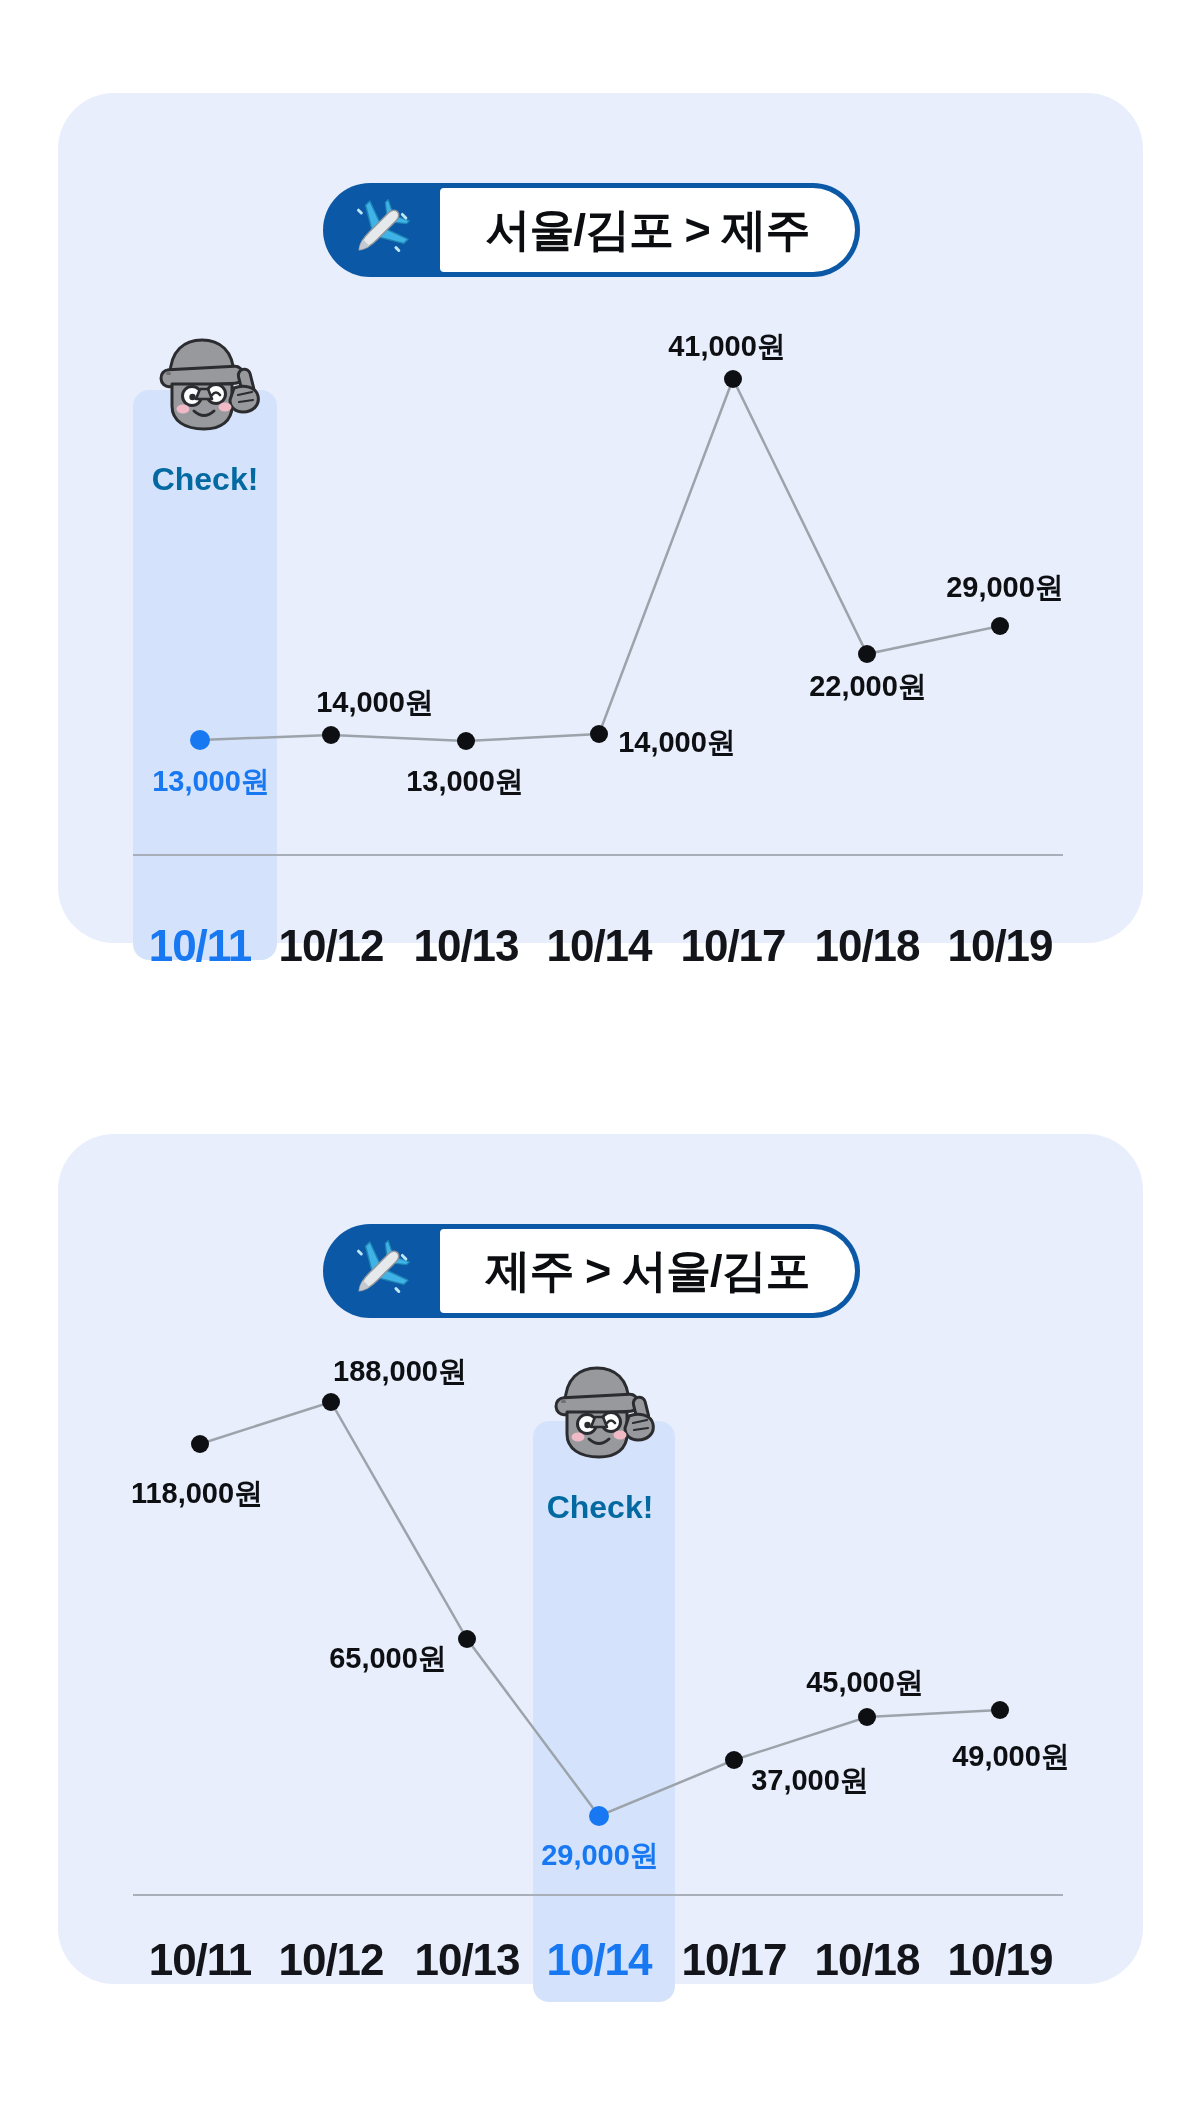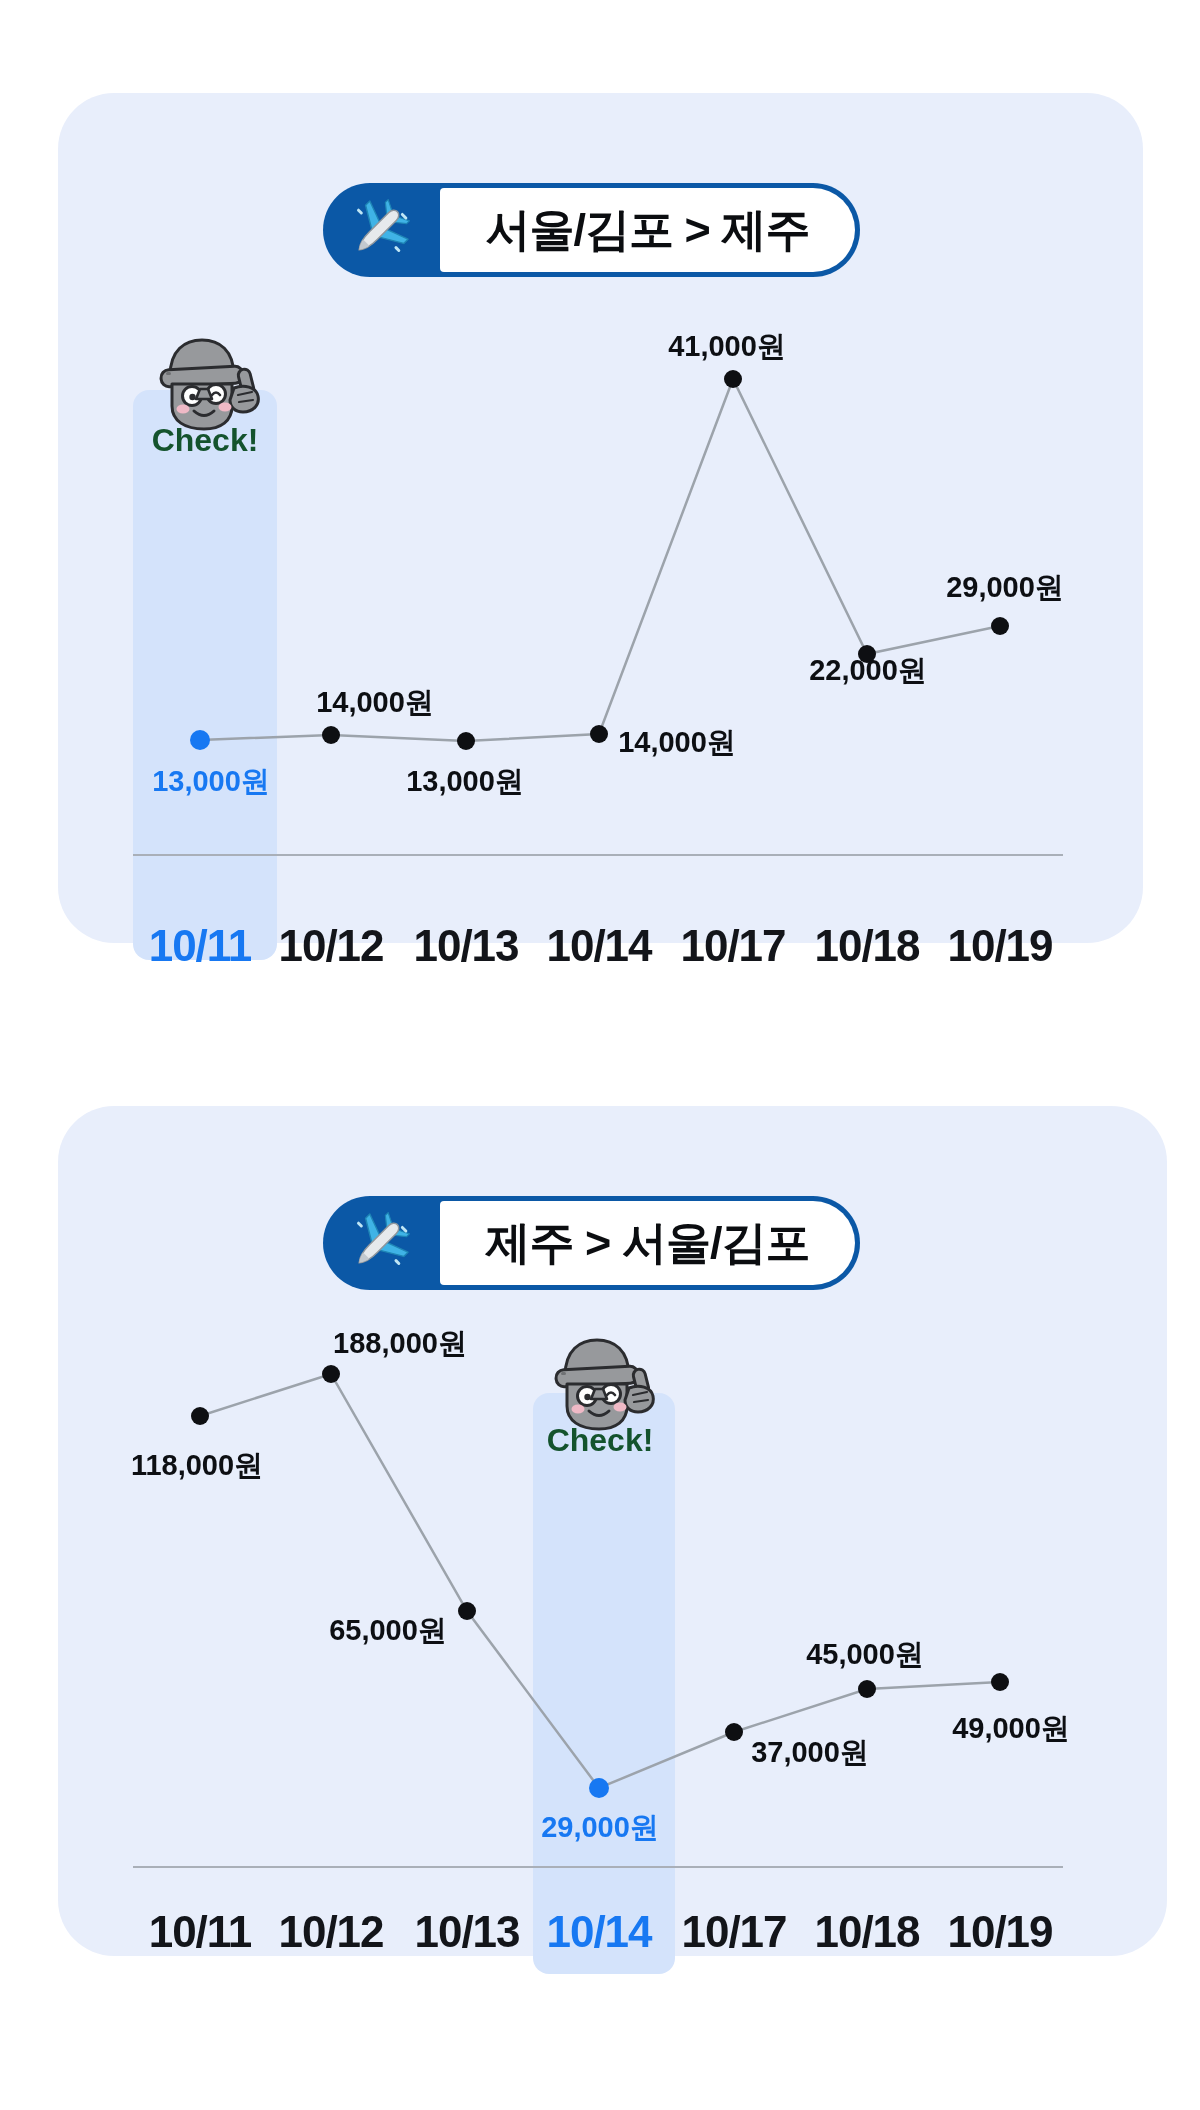--- a/index.html
+++ b/index.html
@@ -1,37 +1,37 @@
 <!DOCTYPE html>
 <html><head>
 <meta charset="utf-8">
 <style>
   html,body{margin:0;padding:0;background:#ffffff;}
   .canvas{position:relative;width:1200px;height:2110px;background:#ffffff;
           font-family:"Liberation Sans",sans-serif;overflow:hidden;}
   .card{position:absolute;left:58px;width:1085px;height:850px;border-radius:56px;background:#E8EEFB;}
   .card.c0{top:93px;}
-  .card.c1{top:1106px;padding-left:24px;}
+  .card.c1{top:1134px;}
   .pill{position:absolute;left:265px;top:90px;width:537px;height:94px;border-radius:47px;background:#0B58A6;}
   .pill-inner{position:absolute;left:117px;top:5px;right:5px;bottom:5px;background:#ffffff;
               border-radius:4px 42px 42px 4px;display:flex;align-items:center;justify-content:center;}
   .route-title{font-size:45px;font-weight:700;color:#0B0D10;letter-spacing:-1px;white-space:nowrap;}
   .plane{position:absolute;left:24px;top:15px;width:64px;height:64px;}
   .band{position:absolute;border-radius:16px;background:#D4E3FB;}
   .plot{position:absolute;left:0;top:0;width:1085px;height:925px;}
   .price-label{position:absolute;transform:translate(-50%,-50%);font-size:29px;font-weight:700;
                color:#0D0F13;white-space:nowrap;}
   .price-label.hl{color:#1778F2;}
   .axis{position:absolute;height:2px;background:#A9AFB8;}
   .date-label{position:absolute;transform:translate(-50%,-50%);font-size:44px;font-weight:700;
               color:#13151A;white-space:nowrap;letter-spacing:-1px;text-align:right;}
   .date-label.hl{color:#1778F2;}
   .check-figure{position:absolute;width:130px;height:110px;transform:translate(-50%,0);}
-  .check-label{position:absolute;transform:translate(-50%,-50%);font-size:32px;font-weight:700;color:#14532d;
-               white-space:nowrap;}
+  .check-label{position:absolute;transform:translate(-50%,-50%);font-size:32px;font-weight:700;color:#0369a1;
+               white-space:nowrap;margin-top:39px;}
 </style>
 </head>
 <body>
 
 <div class="canvas">
 
   <section class="card c0">
     <div class="pill">
       <span class="plane">
         <svg viewBox="0 0 64 64" width="64" height="64">
@@ -94,21 +94,21 @@
   <div class="price-label hl" style="left: 153px; top: 689px;">13,000원</div>
       <div class="date-label hl" style="left: 142px; top: 853px;">10/11</div>
       <div class="price-label" style="left: 317px; top: 610px;">14,000원</div>
       <div class="date-label" style="left: 273px; top: 853px;">10/12</div>
       <div class="price-label" style="left: 407px; top: 689px;">13,000원</div>
       <div class="date-label" style="left: 408px; top: 853px;">10/13</div>
       <div class="price-label" style="left: 619px; top: 650px;">14,000원</div>
       <div class="date-label" style="left: 541px; top: 853px;">10/14</div>
       <div class="price-label" style="left: 669px; top: 254px; text-align: center;">41,000원</div>
       <div class="date-label" style="left: 675px; top: 853px;">10/17</div>
-      <div class="price-label" style="left: 810px; top: 578px;">22,000원</div>
+      <div class="price-label" style="left: 810px; top: 594px;">22,000원</div>
       <div class="date-label" style="left: 809px; top: 853px;">10/18</div>
       <div class="price-label" style="left: 947px; top: 495px;">29,000원</div>
       <div class="date-label" style="left: 942px; top: 853px;">10/19</div>
     </section>
 
   <section class="card c1">
     <div class="pill">
       <span class="plane">
         <svg viewBox="0 0 64 64" width="64" height="64">
           <g transform="rotate(-135 32 32)">

